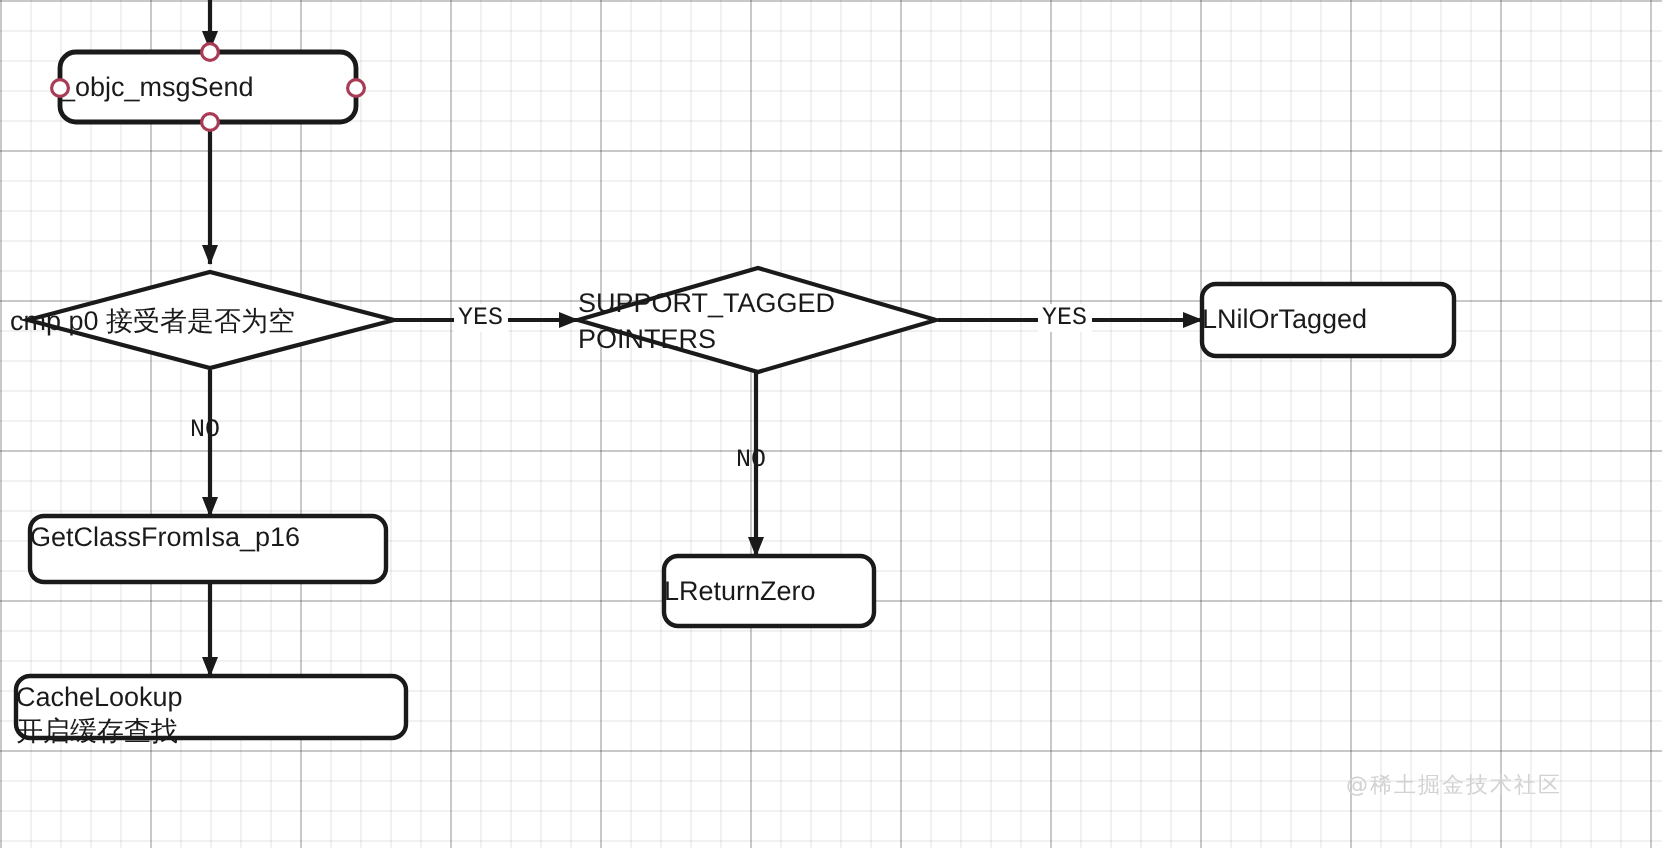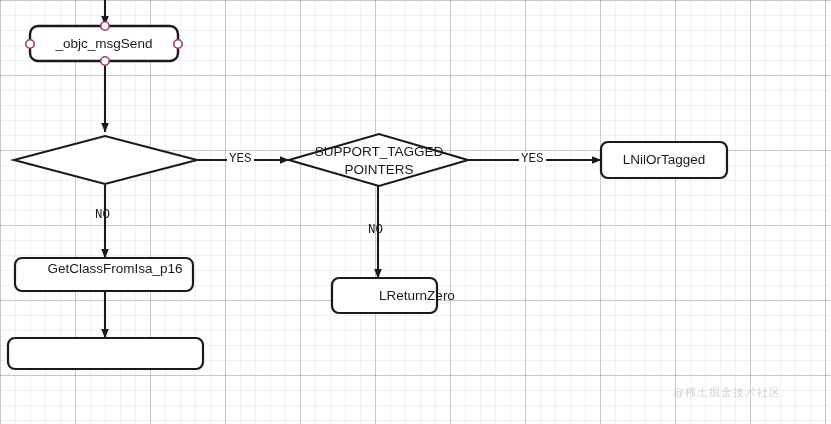--- a/index.html
+++ b/index.html
@@ -30,21 +30,20 @@
   }
   #diagram-svg {
     position: absolute;
     left: 0;
     top: 0;
     width: 831px;
     height: 424px;
   }
   .shape-label {
     position: absolute;
-    text-align: center;
     color: #1a1a1a;
     font-size: 13.5px;
     line-height: 17px;
     white-space: nowrap;
     pointer-events: none;
     font-family: "Liberation Sans", "DejaVu Sans", sans-serif;
   }
   .edge-label {
     position: absolute;
     text-align: center;
@@ -134,34 +133,39 @@
       <rect x="15" y="258" width="178" height="33" rx="7" ry="7" fill="#ffffff" stroke="#1a1a1a" stroke-width="2.2"></rect>
     </g>
 
     <g>
       <rect x="8" y="338" width="195" height="31" rx="7" ry="7" fill="#ffffff" stroke="#1a1a1a" stroke-width="2.2"></rect>
     </g>
   </svg>
 
   <div class="shape-label" style="left:30px; top:35px; width:148px;">_objc_msgSend</div>
 
+  <div class="shape-label" style="left:5px; top:152px; width:200px;">cmp p0 接受者是否为空</div>
 
   <div class="shape-label" style="left:289px; top:143px; width:180px; line-height:18px;">
     <span>SUPPORT_TAGGED</span><br>
     <span>POINTERS</span>
   </div>
 
   <div class="shape-label" style="left:601px; top:151px; width:126px;">LNilOrTagged</div>
 
-  <div class="shape-label" style="left:332px; top:287px; width:90px;padding-left:40px;">LReturnZero</div>
+  <div class="shape-label" style="left:332px; top:287px; width:90px;">LReturnZero</div>
 
   <div class="shape-label" style="left:15px; top:260px; width:200px;">
     <span>GetClassFromIsa_p16</span><br>
   </div>
 
+  <div class="shape-label" style="left:8px; top:340px; width:195px;">
+    <span>CacheLookup</span><br>
+    <span>开启缓存查找</span>
+  </div>
 
   <div class="edge-label" style="left:227px; top:152px;">YES</div>
 
   <div class="edge-label" style="left:93px; top:208px; background:transparent;">NO</div>
 
   <div class="edge-label" style="left:519px; top:152px;">YES</div>
 
   <div class="edge-label" style="left:366px; top:223px; background:transparent;">NO</div>
 
   <div class="watermark" style="left:673px; top:385px;">@稀土掘金技术社区</div>

